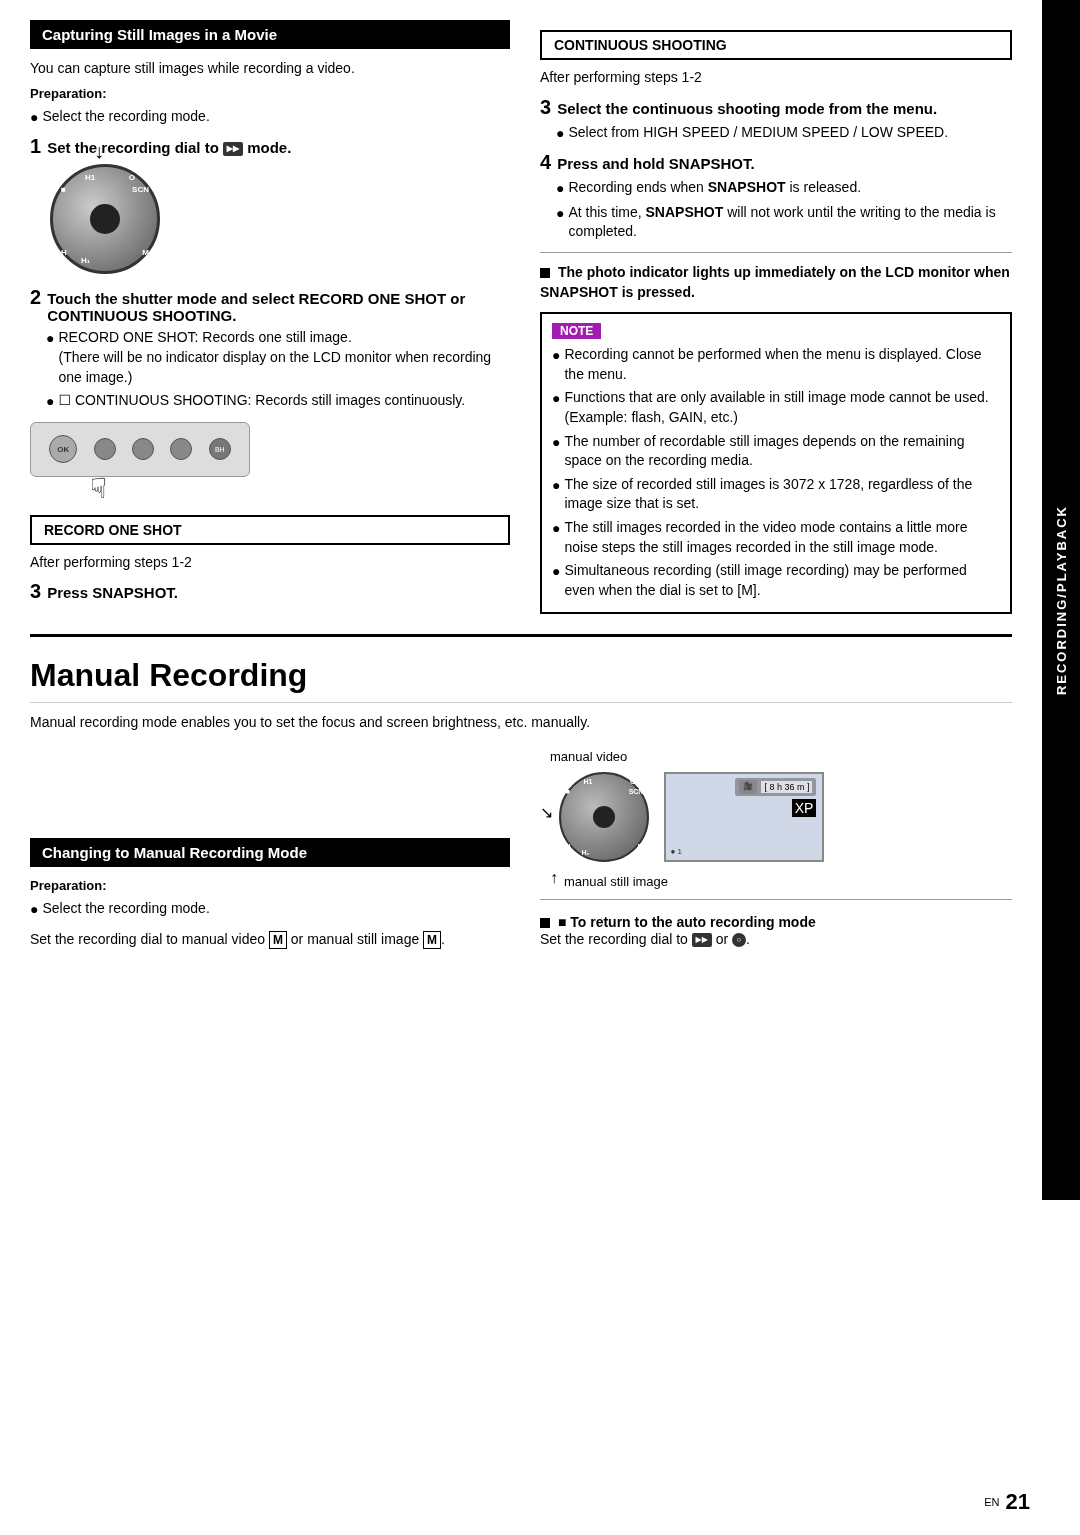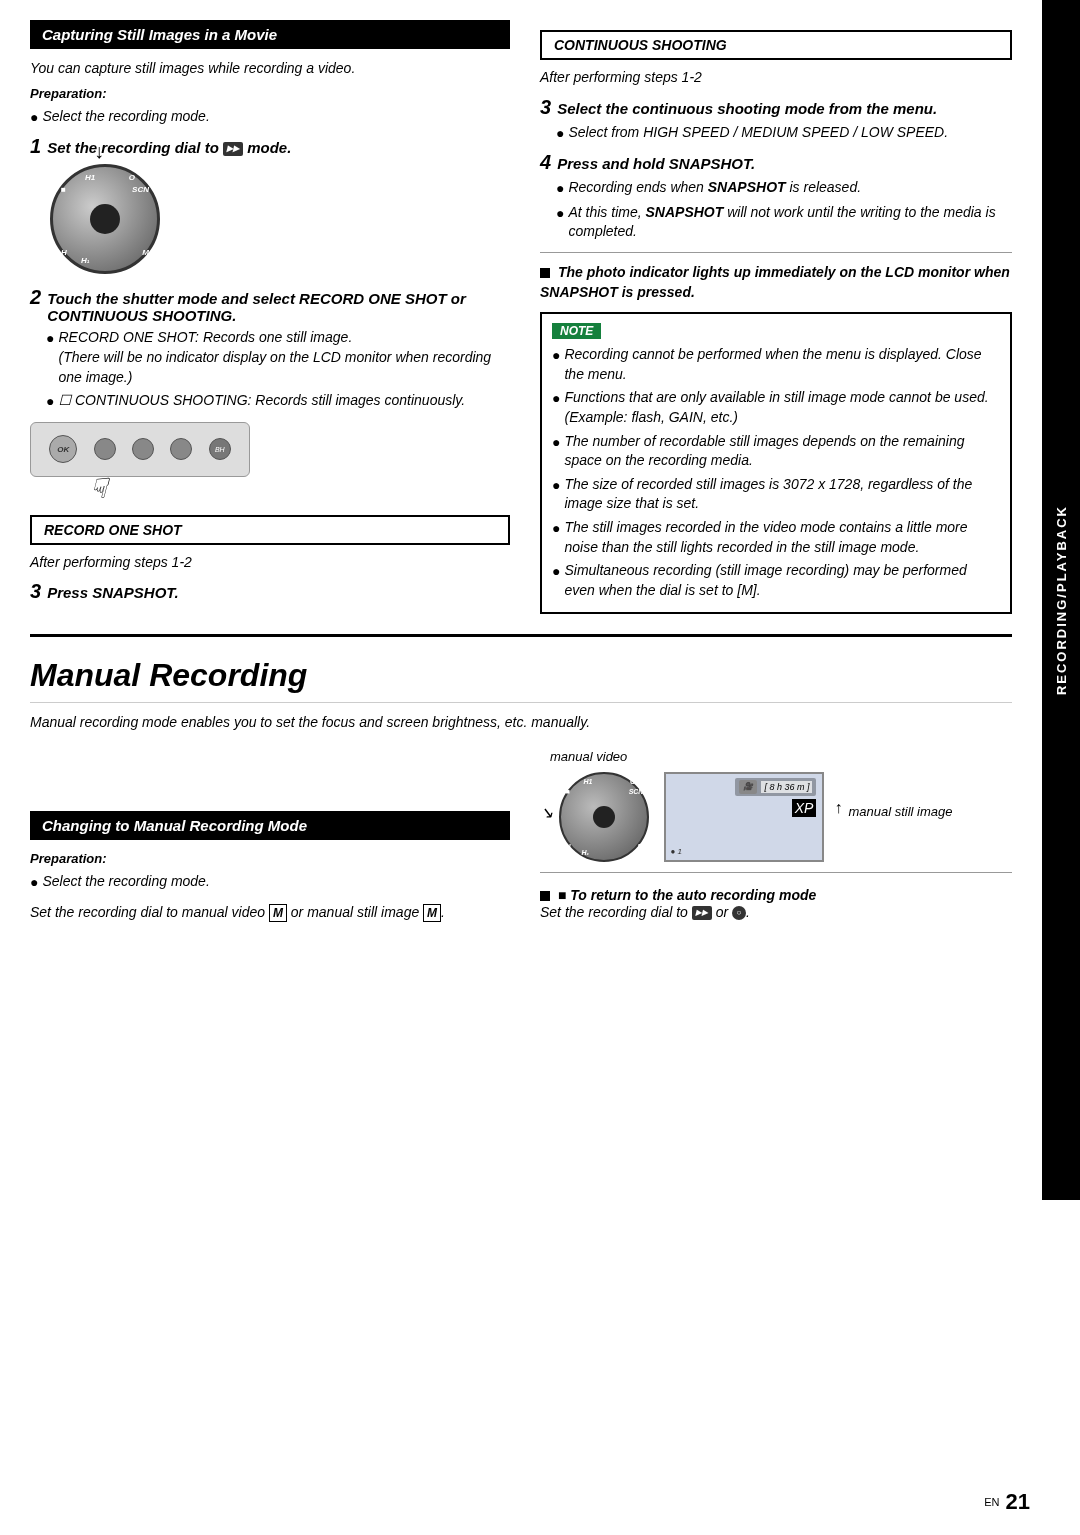--- a/index.html
+++ b/index.html
@@ -31,21 +31,20 @@
       font-weight: bold;
       letter-spacing: 2px;
       writing-mode: vertical-rl;
       transform: rotate(180deg);
       text-transform: uppercase;
     }
 
     .main-content {
       width: 1042px;
       padding: 20px 30px 20px 30px;
-      font-style: italic;
     }
 
     
     .top-section {
       display: flex;
       gap: 30px;
       border-bottom: 3px solid #000;
       padding-bottom: 20px;
       margin-bottom: 0;
     }
@@ -175,21 +174,21 @@
 
     
     .note-box {
       border: 2px solid #000;
       padding: 8px 10px;
       margin-top: 10px;
     }
     .note-label {
       font-weight: bold;
       font-size: 12px;
-      background: #15803d;
+      background: #a21caf;
       color: #fff;
       display: inline-block;
       padding: 1px 8px;
       margin-bottom: 6px;
     }
 
     .black-square { display: inline-block; width: 10px; height: 10px; background: #000; margin-right: 4px; vertical-align: middle; }
 
     .highlight-para {
       margin: 8px 0;
@@ -218,21 +217,21 @@
       width: 480px;
       flex-shrink: 0;
     }
     .bottom-right {
       flex: 1;
     }
 
     
     .manual-diagram {
       display: flex;
-      flex-direction: row;
+      flex-direction: column;
       margin-top: 6px;
     }
     .manual-video-label {
       font-size: 13px;
       margin-bottom: 4px;
       margin-left: 10px;
     }
     .diagram-row {
       display: flex;
       align-items: flex-start;
@@ -511,21 +510,21 @@
         <div class="bullet-item">
           <span class="bullet-dot">●</span>
           <span>The number of recordable still images depends on the remaining space on the recording media.</span>
         </div>
         <div class="bullet-item">
           <span class="bullet-dot">●</span>
           <span>The size of recorded still images is 3072 x 1728, regardless of the image size that is set.</span>
         </div>
         <div class="bullet-item">
           <span class="bullet-dot">●</span>
-          <span>The still images recorded in the video mode contains a little more noise than the still lights recorded in the still image mode.</span>
+          <span>The still images recorded in the video mode contains a little more noise steps the still images recorded in the still image mode.</span>
         </div>
         <div class="bullet-item">
           <span class="bullet-dot">●</span>
           <span>Simultaneous recording (still image recording) may be performed even when the dial is set to [M].</span>
         </div>
       </div>
 
     </div>
 
   </div>

